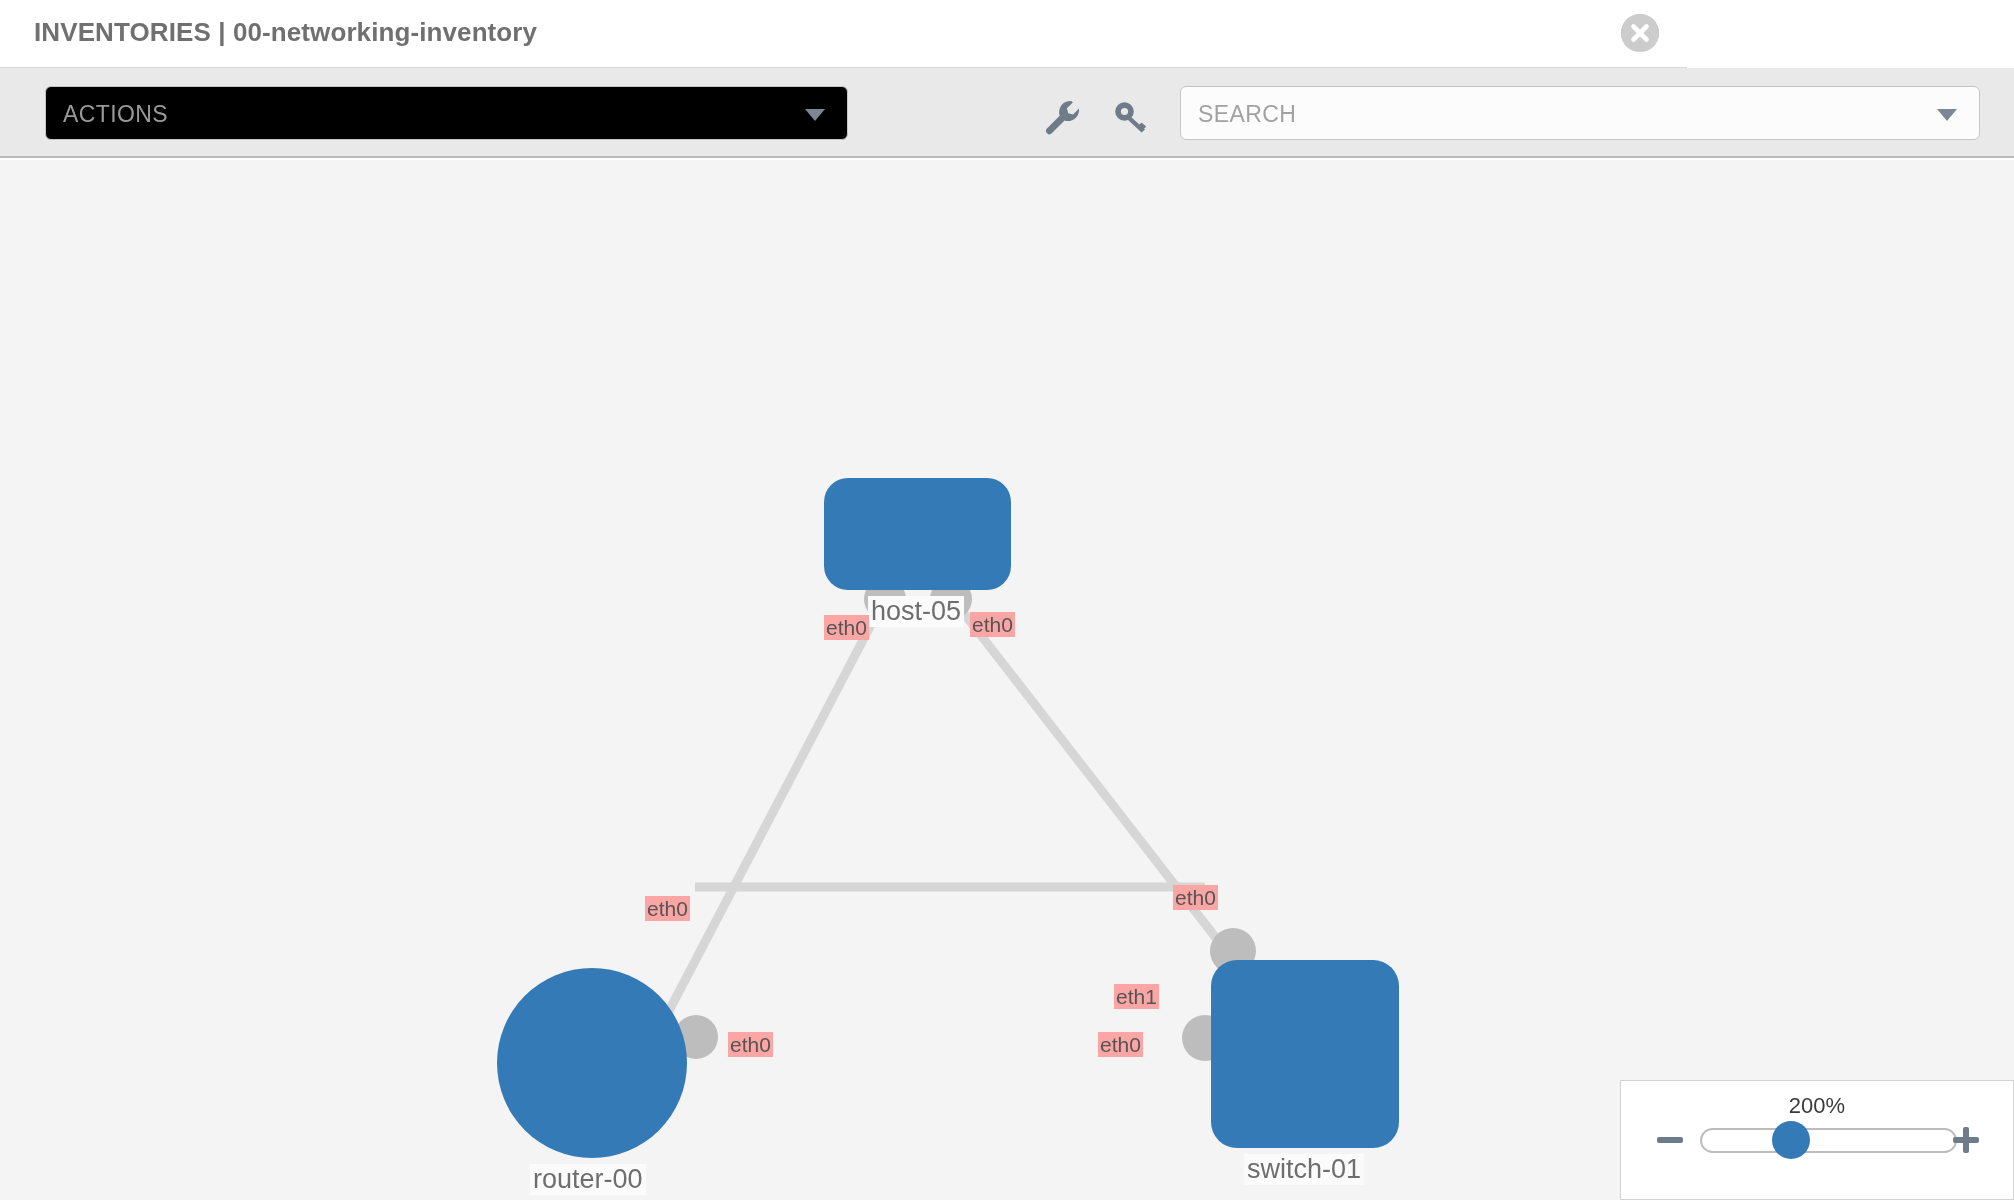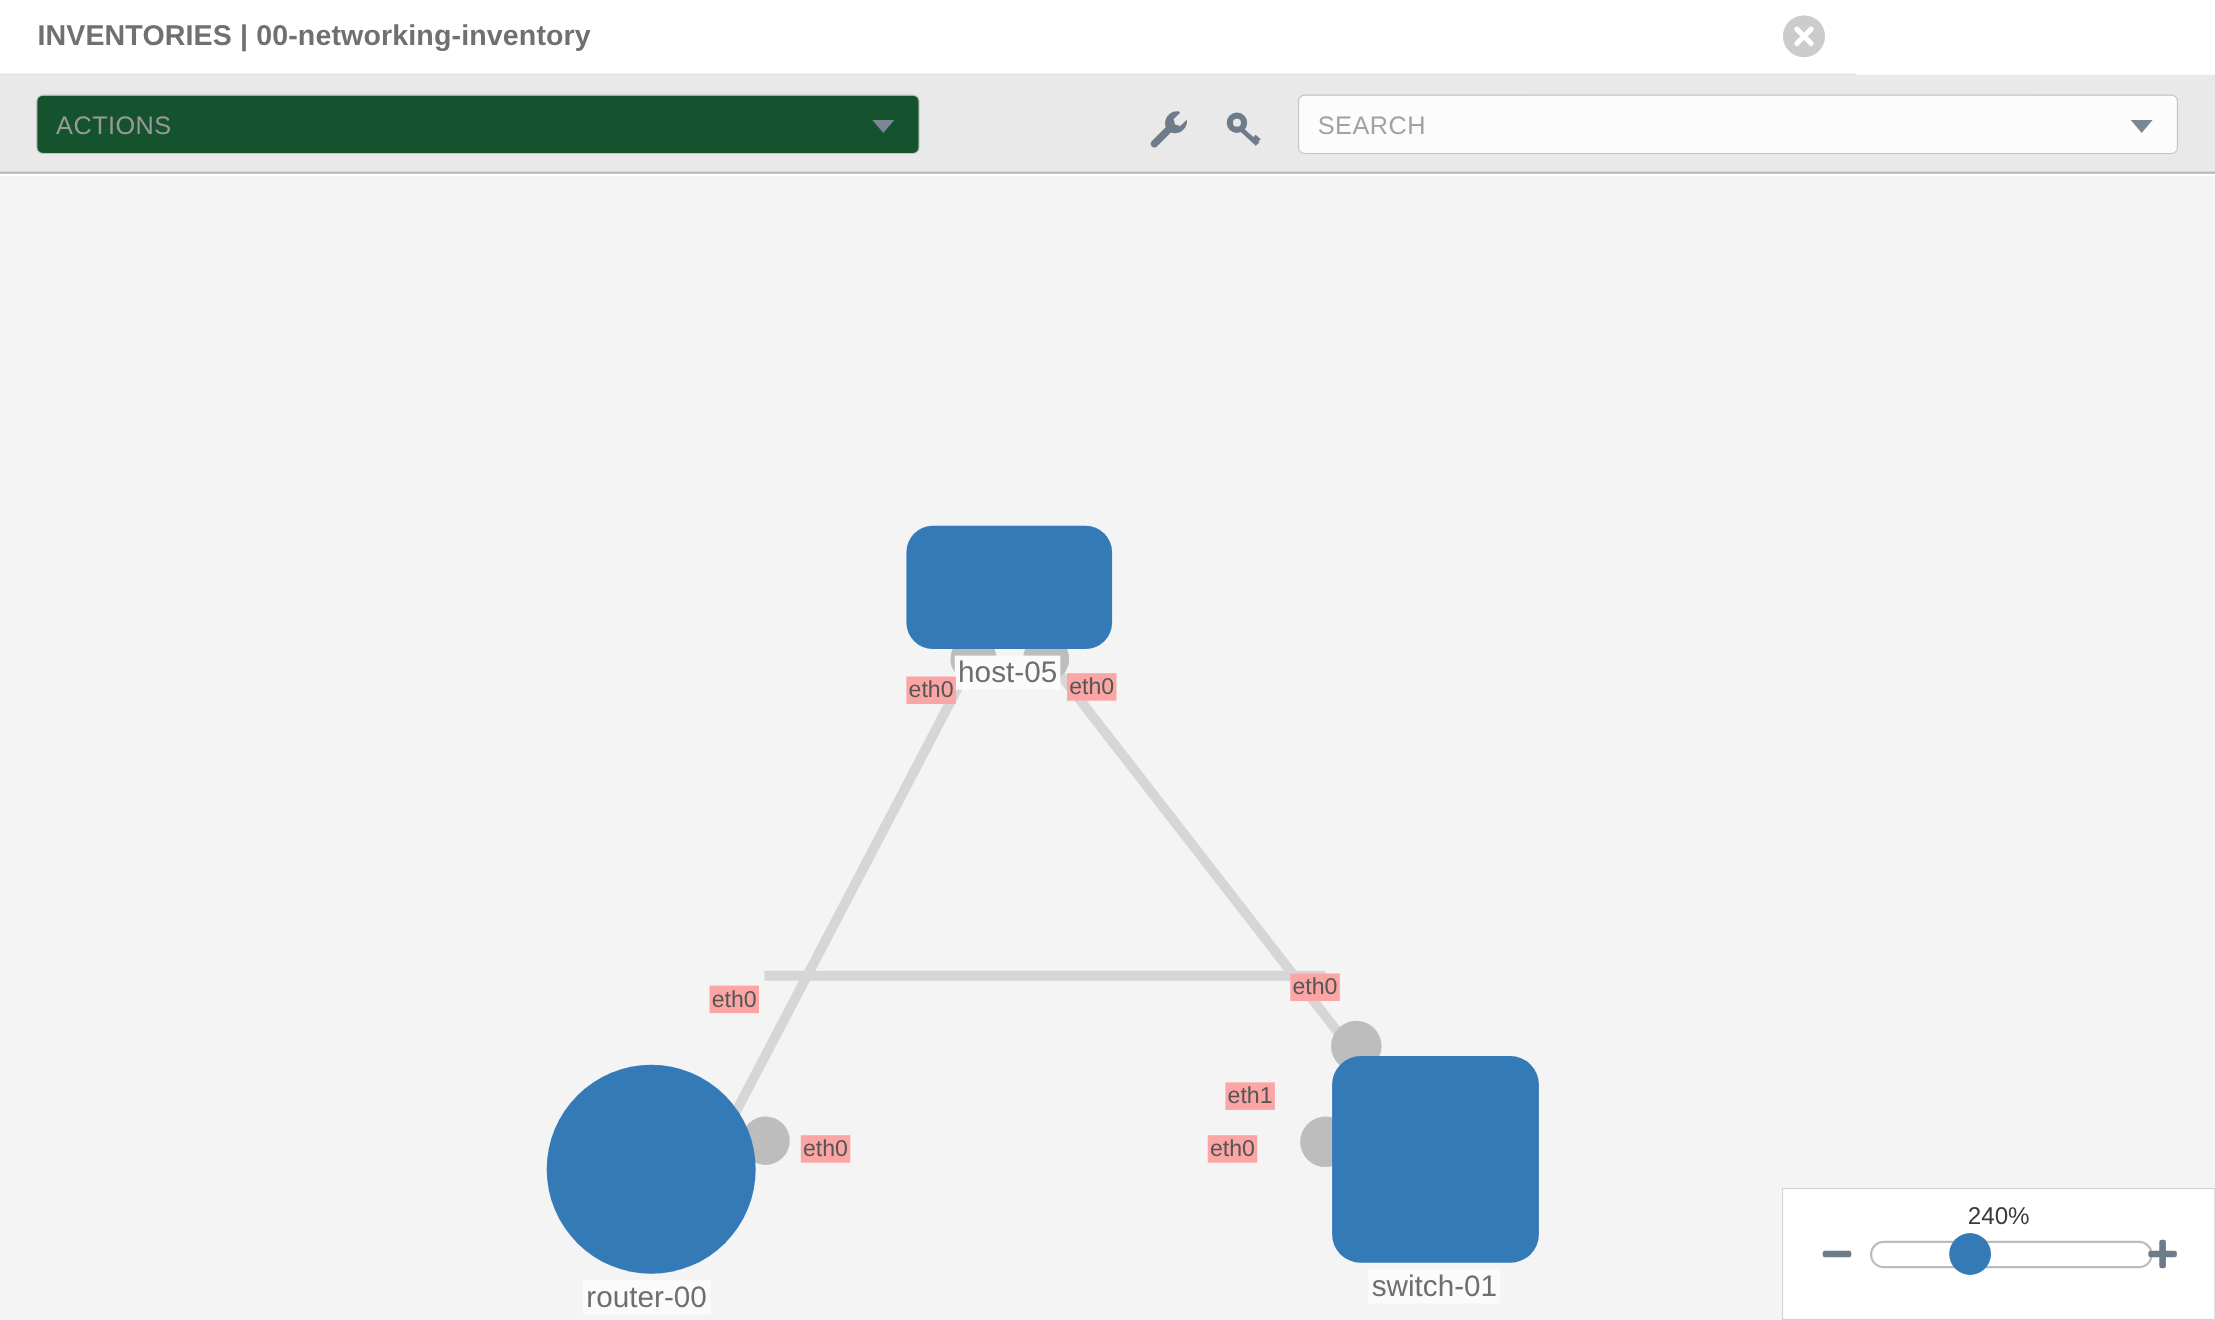--- a/index.html
+++ b/index.html
@@ -49,23 +49,23 @@
   .toolbar {
     position: absolute;
     left: 0; top: 68px;
     width: 2014px; height: 90px;
     background: #e9e9e9;
     border-bottom: 2px solid #b9b9b9;
   }
 
   .actions-select {
     position: absolute;
-    left: 33px; top: 18px;
+    left: 45px; top: 18px;
     width: 803px; height: 54px;
-    background: #14532d;
+    background: #000000;
     border: 1px solid #c4c4c4;
     border-radius: 6px;
     cursor: pointer;
   }
   .actions-select .label {
     position: absolute;
     left: 17px; top: 14px;
     font-size: 23px;
     color: #999999;
     letter-spacing: 0.4px;
@@ -364,21 +364,21 @@
 
     <div class="link-label" style="left:1173px;top:725px;">eth0</div>
 
     <div class="link-label" style="left:728px;top:872px;">eth0</div>
 
     <div class="link-label" style="left:1098px;top:872px;">eth0</div>
 
     <div class="link-label" style="left:1114px;top:824px;">eth1</div>
 
     <div class="zoom-panel" style="left:1620px;top:920px;">
-      <div class="zoom-level">240%</div>
+      <div class="zoom-level">200%</div>
 
       <div class="zoom-minus">
         <svg width="30" height="30" viewBox="0 0 30 30" aria-hidden="true">
           <rect x="2" y="12" width="26" height="6" rx="2" fill="#6e7b88"></rect>
         </svg>
       </div>
 
       <div class="zoom-track"></div>
       <div class="zoom-handle"></div>
 

